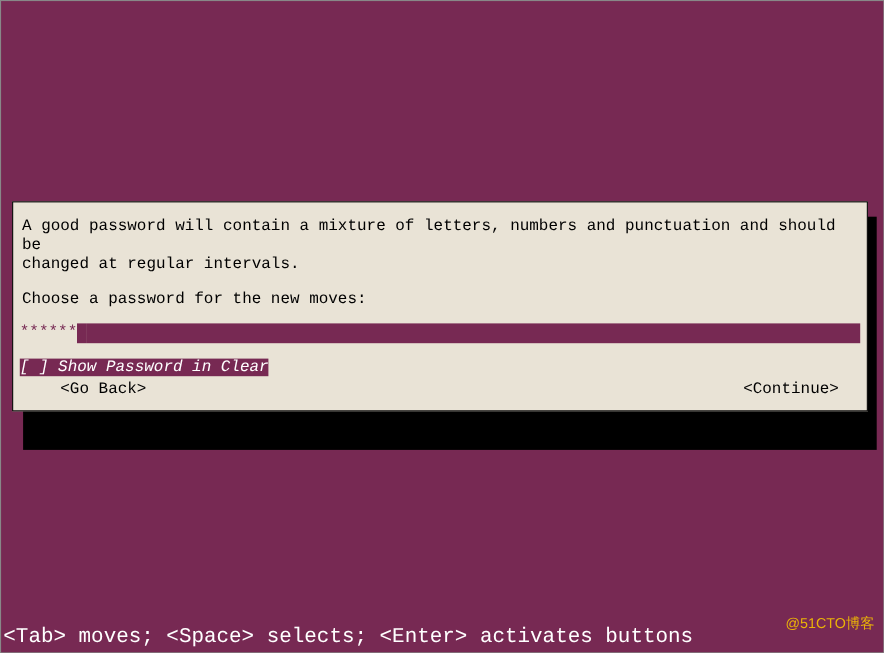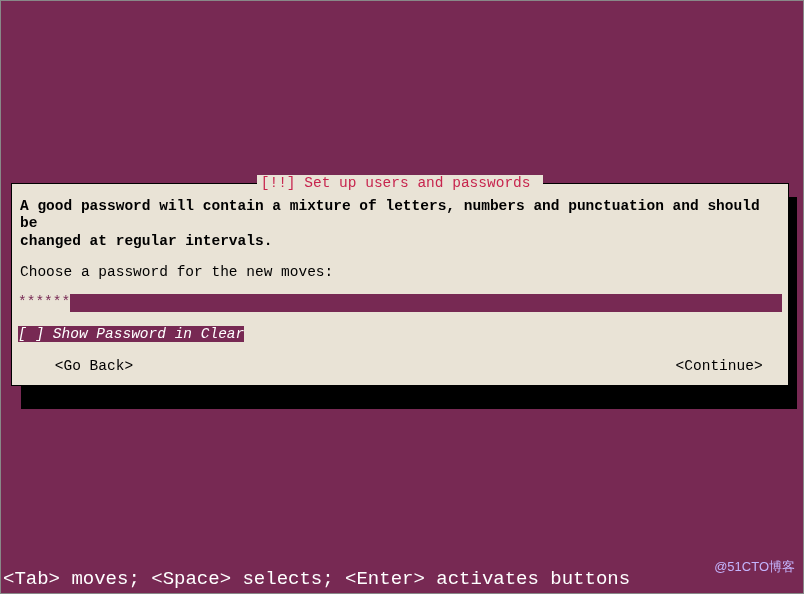--- a/index.html
+++ b/index.html
@@ -44,21 +44,20 @@
     background: #e9e3d6;
     padding: 0 4px;
     color: #c7254e;
     font-weight: normal;
     white-space: pre;
   }
   .body-text {
     color: #000;
     white-space: pre-wrap;
     padding: 2px 2px 0 2px;
-    font-weight: bold;
   }
   .prompt {
     color: #000;
     padding: 14px 2px 0 2px;
   }
   .input-row {
     display: flex;
     margin-top: 12px;
     height: 18px;
   }
@@ -81,51 +80,48 @@
   }
   .checkbox-hi {
     background: #772953;
     color: #fff;
     white-space: pre;
     font-style: italic;
   }
   .nav-row {
     display: flex;
     justify-content: space-between;
-    margin-top: 14px;
+    margin-top: 2px;
     padding: 0 2px;
   }
   .nav-left { white-space: pre; }
   .nav-right { white-space: pre; }
   .footer {
     position: absolute;
     left: 2px;
     bottom: 2px;
     color: #fff;
     white-space: pre;
     font-size: 19px;
   }
   .watermark {
     position: absolute;
     right: 8px;
     bottom: 18px;
-    color: #c4b5fd;
+    color: #eab308;
     font-family: sans-serif;
     font-size: 13px;
   }
 </style>
 </head>
 <body>
 
 <div class="shadow"></div>
 
 <div class="dialog">
-  <div class="title-wrap">
-    <span class="title"><span>[!!] </span><span>Set up users and passwords</span> </span>
-  </div>
 
   <div class="body-text">A good password will contain a mixture of letters, numbers and punctuation and should be
 changed at regular intervals.</div>
 
   <div class="prompt">Choose a password for the new moves:</div>
 
   <div class="input-row">
     <span class="input-typed">******</span>
     <span class="input-cursor"></span>
     <span class="input-rest"></span>

